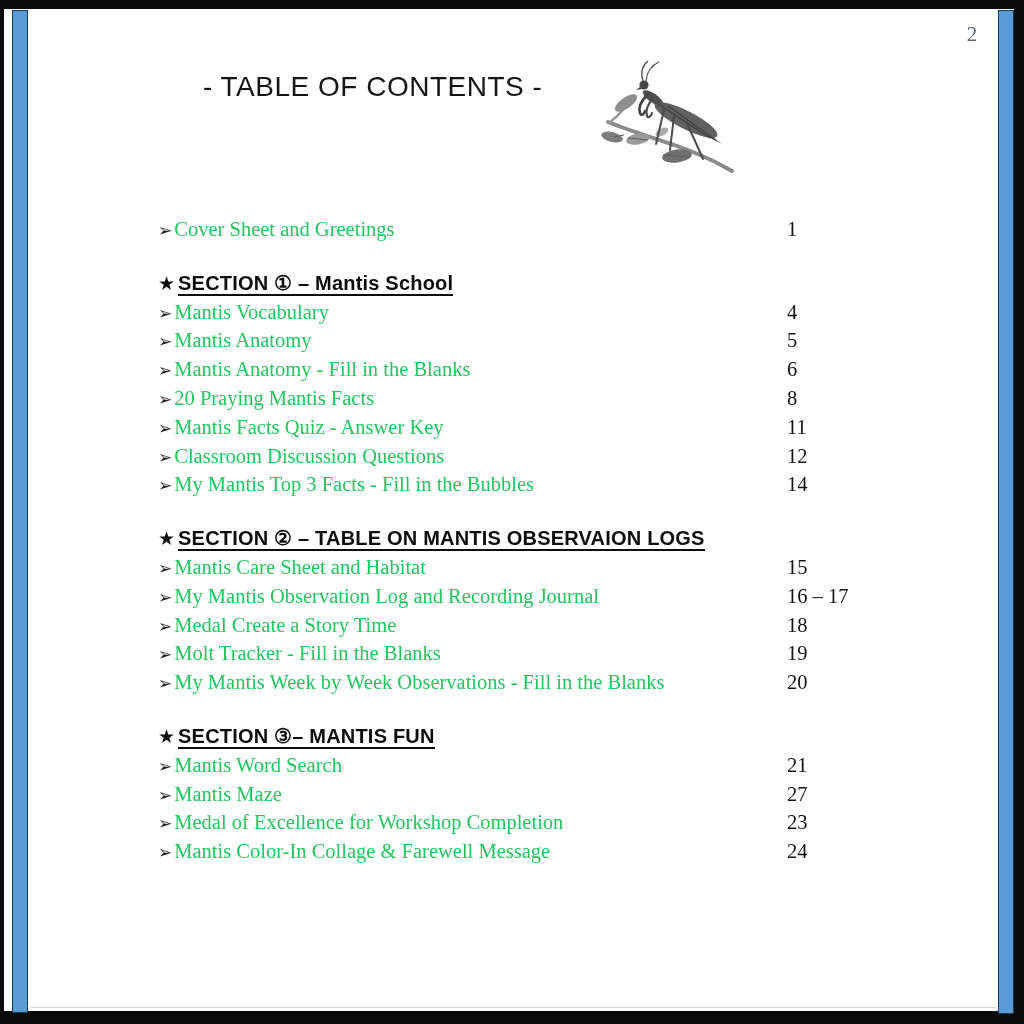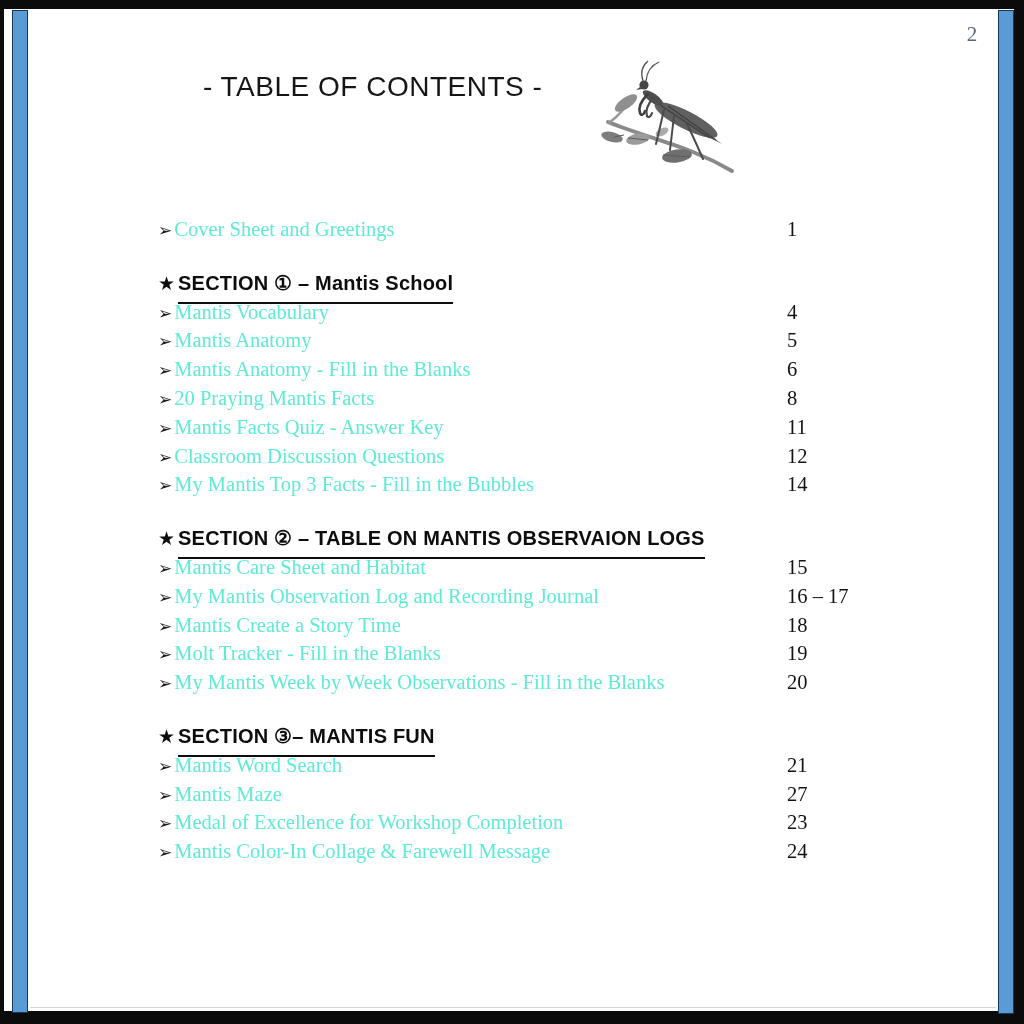--- a/index.html
+++ b/index.html
@@ -17,28 +17,28 @@
 
   .doc-title{position:absolute;left:203px;top:71px;
        font-family:"Liberation Sans", sans-serif;font-size:28px;font-weight:400;
        letter-spacing:0.5px;color:#161616;white-space:nowrap;}
 
   .mantis-art{position:absolute;left:598px;top:58px;width:152px;height:118px;}
 
   .toc{position:absolute;left:158px;top:215px;width:730px;}
   .row{position:relative;height:28.8px;line-height:28.8px;white-space:nowrap;}
   .row .bullet{font-family:"DejaVu Sans", sans-serif;font-size:17px;color:#1a1a1a;margin-right:2px;}
-  .row .label{font-family:"Liberation Serif", serif;font-size:20.5px;color:#5eead4;margin-top:38px;}
+  .row .label{font-family:"Liberation Serif", serif;font-size:20.5px;color:#22c55e;margin-top:38px;}
   .row .pg{position:absolute;left:629px;top:0;font-family:"Liberation Serif", serif;
        font-size:20.5px;color:#131313;}
   .section{margin-top:25px;}
   .sec-heading{position:relative;height:28.8px;line-height:28.8px;white-space:nowrap;}
   .sec-heading .star{font-family:"DejaVu Sans", sans-serif;font-size:19px;color:#0d0d0d;margin-right:3px;}
   .sec-heading .h-text{font-family:"Liberation Sans", sans-serif;font-weight:700;font-size:20px;
-       letter-spacing:0.2px;color:#0d0d0d;border-bottom:2px solid #0d0d0d;padding-bottom:8px;}
+       letter-spacing:0.2px;color:#0d0d0d;border-bottom:2px solid #0d0d0d;padding-bottom:0px;}
 </style>
 </head>
 <body>
 
 <div id="screen">
   <div class="page"></div>
   <div class="accent-bar bar-left"></div>
   <div class="accent-bar bar-right"></div>
   <div class="page-edge-line"></div>
 
@@ -97,21 +97,21 @@
       <div class="row"><span class="bullet">➢</span><span class="label">Classroom Discussion Questions</span><span class="pg">12</span></div>
       <div class="row"><span class="bullet">➢</span><span class="label">My Mantis Top 3 Facts - Fill in the Bubbles</span><span class="pg">14</span></div>
     </div>
 
     <div class="section">
       <div class="sec-heading">
         <span class="star">★</span><span class="h-text">SECTION ② – TABLE ON MANTIS OBSERVAION LOGS</span>
       </div>
       <div class="row"><span class="bullet">➢</span><span class="label">Mantis Care Sheet and Habitat</span><span class="pg">15</span></div>
       <div class="row"><span class="bullet">➢</span><span class="label">My Mantis Observation Log and Recording Journal</span><span class="pg">16 – 17</span></div>
-      <div class="row"><span class="bullet">➢</span><span class="label">Mantis Create a Story Time</span><span class="pg">18</span></div>
+      <div class="row"><span class="bullet">➢</span><span class="label">Medal Create a Story Time</span><span class="pg">18</span></div>
       <div class="row"><span class="bullet">➢</span><span class="label">Molt Tracker - Fill in the Blanks</span><span class="pg">19</span></div>
       <div class="row"><span class="bullet">➢</span><span class="label">My Mantis Week by Week Observations - Fill in the Blanks</span><span class="pg">20</span></div>
     </div>
 
     <div class="section">
       <div class="sec-heading">
         <span class="star">★</span><span class="h-text">SECTION ③– MANTIS FUN</span>
       </div>
       <div class="row"><span class="bullet">➢</span><span class="label">Mantis Word Search</span><span class="pg">21</span></div>
       <div class="row"><span class="bullet">➢</span><span class="label">Mantis Maze</span><span class="pg">27</span></div>

